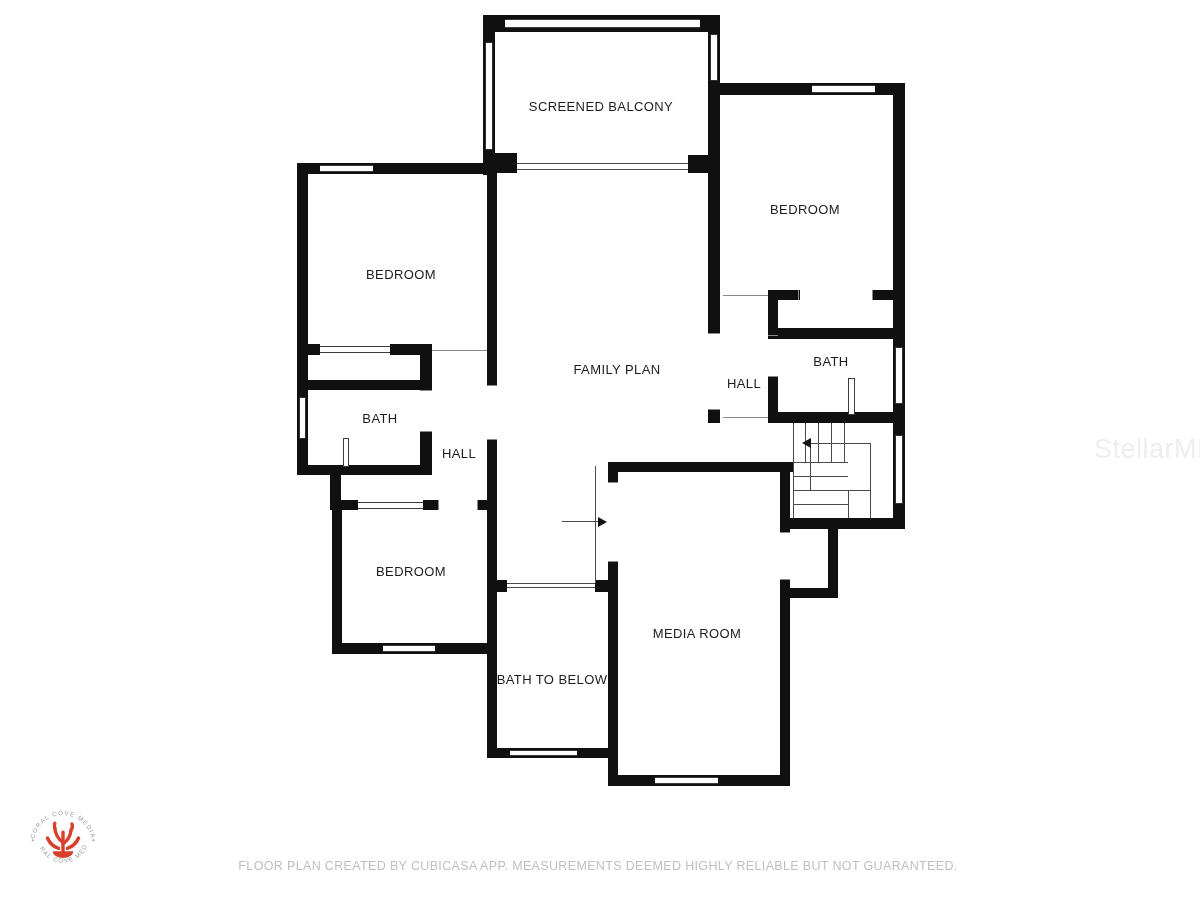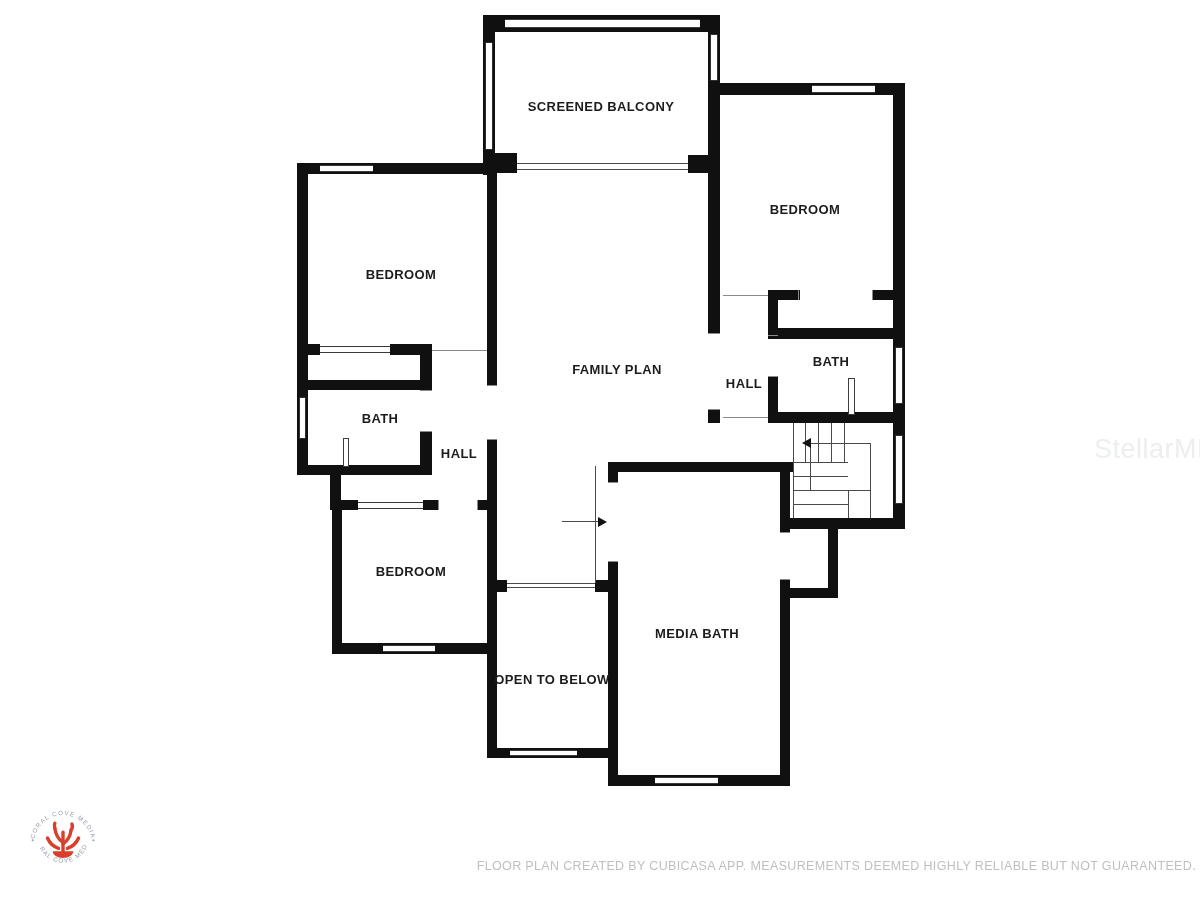--- a/index.html
+++ b/index.html
@@ -6,28 +6,28 @@
   body{width:1200px;height:900px;position:relative;overflow:hidden;
        font-family:"Liberation Sans","DejaVu Sans",sans-serif;}
   #plan{position:absolute;left:0;top:0;width:1200px;height:900px;background:#fff;}
   .wall{position:absolute;background:#101010;}
   .win{position:absolute;background:#fff;border:1px solid #2f2f2f;box-sizing:border-box;}
   .band{position:absolute;background:#fdfdfd;border-top:1px solid #3a3a3a;border-bottom:1px solid #3a3a3a;box-sizing:border-box;}
   .tline{position:absolute;background:#4a4a4a;}
   .thr{position:absolute;background:#8a8a8a;}
   .fixture{position:absolute;background:#fff;border:1px solid #3d3d3d;box-sizing:border-box;}
   .room-label{position:absolute;transform:translate(-50%,-50%);color:#1c1c1c;
-      font-size:13px;letter-spacing:.4px;white-space:nowrap;font-weight:bold;}
+      font-size:13px;letter-spacing:.4px;white-space:nowrap;}
   .arrow-w{position:absolute;width:0;height:0;border-top:5px solid transparent;
       border-bottom:5px solid transparent;border-right:9px solid #111;}
   .arrow-e{position:absolute;width:0;height:0;border-top:5px solid transparent;
       border-bottom:5px solid transparent;border-left:9px solid #111;}
   #watermark{position:absolute;left:1094px;top:434px;font-size:27px;font-weight:500;
       color:#eceef0;letter-spacing:.5px;}
-  #footer{position:absolute;left:0;top:859px;width:1196px;text-align:right;
+  #footer{position:absolute;left:0;top:859px;width:1196px;text-align:center;
       font-size:12.5px;letter-spacing:.35px;color:#bfbfbf;}
   #logo{position:absolute;left:26px;top:801px;}
 </style>
 </head>
 <body>
 
 <div id="plan">
     <div class="wall" style="left: 483px; top: 15px; width: 235px; height: 17px;"></div>
     <div class="wall" style="left: 483px; top: 15px; width: 12px; height: 160px;"></div>
     <div class="wall" style="left: 708px; top: 15px; width: 12px; height: 98px;"></div>
@@ -132,22 +132,22 @@
     <div class="arrow-e" style="left: 598px; top: 517px;"></div>
     <div class="room-label" style="left: 601px; top: 106px;">SCREENED BALCONY</div>
     <div class="room-label" style="left: 805px; top: 209px;">BEDROOM</div>
     <div class="room-label" style="left: 401px; top: 274px;">BEDROOM</div>
     <div class="room-label" style="left: 617px; top: 369px;">FAMILY PLAN</div>
     <div class="room-label" style="left: 744px; top: 383px;">HALL</div>
     <div class="room-label" style="left: 831px; top: 361px;">BATH</div>
     <div class="room-label" style="left: 380px; top: 418px;">BATH</div>
     <div class="room-label" style="left: 459px; top: 453px;">HALL</div>
     <div class="room-label" style="left: 411px; top: 571px;">BEDROOM</div>
-    <div class="room-label" style="left: 552px; top: 679px;">OPEN TO BELOW</div>
-    <div class="room-label" style="left: 697px; top: 633px;">MEDIA BATH</div>
+    <div class="room-label" style="left: 552px; top: 679px;">BATH TO BELOW</div>
+    <div class="room-label" style="left: 697px; top: 633px;">MEDIA ROOM</div>
   </div>
 
 <div id="watermark">StellarMLS</div>
 
 <svg id="logo" width="74" height="74" viewBox="0 0 100 100">
   <defs>
     <path id="arcTop" d="M 11 58 A 39 39 0 1 1 89 58"></path>
     <path id="arcBot" d="M 17 60 A 35 35 0 0 0 83 60"></path>
   </defs>
   <g stroke="#d8402c" stroke-width="4.6" stroke-linecap="round" fill="none">

